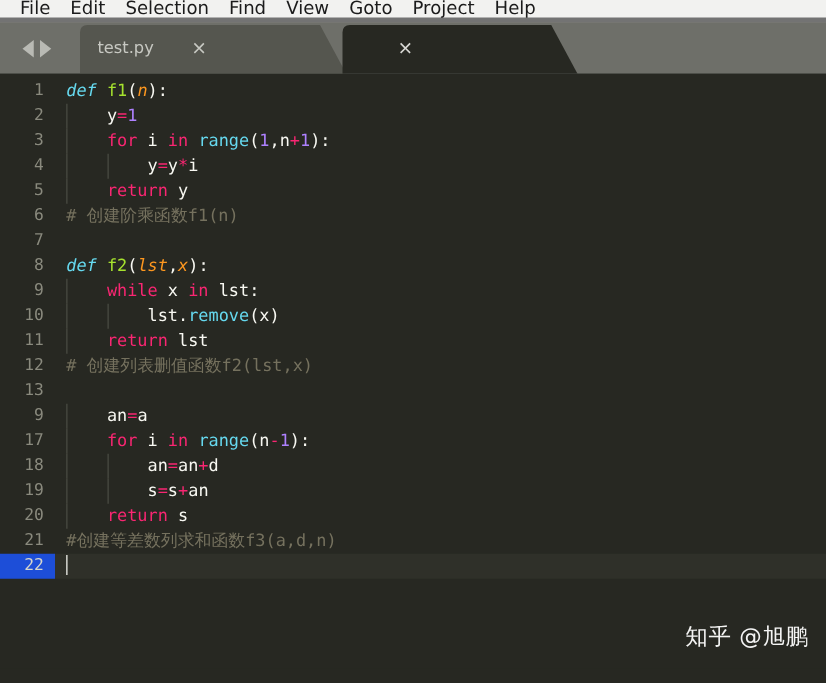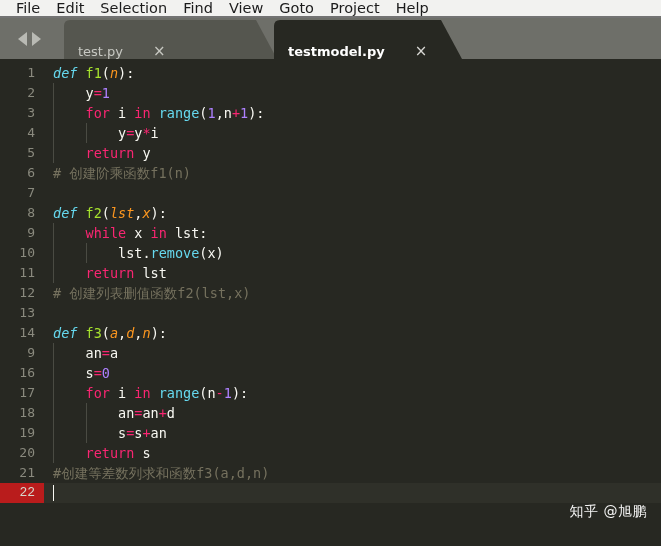--- a/index.html
+++ b/index.html
@@ -15,21 +15,21 @@
   }
 
   
   #menubar {
     height: 18px;
     background: #f2f2f0;
     display: flex;
     align-items: center;
     padding-left: 8px;
     box-sizing: border-box;
-    border-bottom: 2px solid #737373;
+    border-bottom: 4px solid #737373;
   }
   .menu-item {
     font-family: "DejaVu Sans", sans-serif;
     font-size: 14.5px;
     color: #1b1b1b;
     padding: 0 8px;
     line-height: 28px;
     white-space: nowrap;
     cursor: default;
   }
@@ -56,21 +56,21 @@
     border-top: 7px solid transparent;
     border-bottom: 7px solid transparent;
   }
   .navarrow.left  { border-right: 9px solid #b9bab4; }
   .navarrow.right { border-left: 9px solid #b9bab4; }
 
   .tab {
     height: 41px;
     position: relative;
     display: flex;
-    align-items: flex-end;
+    align-items: center;
     box-sizing: border-box;
     padding: 0 0 0 20px;
     margin-right: -10px;
     cursor: pointer;
   }
   .tab .tabshape {
     position: absolute;
     inset: 0;
     z-index: 0;
   }
@@ -106,21 +106,21 @@
   #code-rows {
     position: absolute;
     top: 4px; left: 0; right: 0;
   }
   .row {
     height: 20px;
     display: flex;
     align-items: center;
     position: relative;
   }
-  .row.current .gutter { background: #b91c1c; color: #d6d6cc; font-family: Liberation Mono, monospace; }
+  .row.current .gutter { background: #1d4ed8; color: #d6d6cc; }
   .row.current .codecell { background: #2f3029; }
   .gutter {
     width: 44px;
     min-width: 44px;
     height: 20px;
     text-align: right;
     padding-right: 9px;
     box-sizing: border-box;
     font-family: "DejaVu Sans Mono", monospace;
     font-size: 13px;
@@ -165,21 +165,21 @@
     vertical-align: -3px;
     margin-left: 0px;
   }
 
   #watermark {
     position: absolute;
     right: 14px;
     bottom: 14px;
     color: #ffffff;
     font-family: "DejaVu Sans", sans-serif;
-    font-size: 14px;
+    font-size: 18px;
     opacity: 0.95;
     user-select: none;
     letter-spacing: 0.5px;
   }
 </style>
 </head>
 <body>
 
 <div id="menubar">
     <div class="menu-item">File</div>
@@ -201,21 +201,20 @@
       <svg class="tabshape" preserveAspectRatio="none" viewBox="0 0 220 41">
         <path d="M 6 41 L 6 8 Q 6 2 12 2 L 198 2 L 219 41 Z" fill="#55564f"></path>
       </svg>
       <span class="tablabel">test.py</span>
       <span class="tabclose">×</span>
     </div>
     <div class="tab active">
       <svg class="tabshape" preserveAspectRatio="none" viewBox="0 0 195 41">
         <path d="M 6 41 L 6 8 Q 6 2 12 2 L 173 2 L 194 41 Z" fill="#272822"></path>
       </svg>
-      <span class="tablabel">testmodel.py</span>
       <span class="tabclose">×</span>
     </div>
   </div>
 
 <div id="editor">
   <div id="code-rows">
       <div class="row">
         <div class="gutter">1</div>
         <div class="codecell"><span class="tok-def">def</span><span class="tok-pl"> </span><span class="tok-fn">f1</span><span class="tok-pl">(</span><span class="tok-param">n</span><span class="tok-pl">):</span></div>
       </div>
@@ -261,30 +260,22 @@
       </div>
       <div class="row">
         <div class="gutter">12</div>
         <div class="codecell"><span class="tok-com"># 创建列表删值函数f2(lst,x)</span></div>
       </div>
       <div class="row">
         <div class="gutter">13</div>
         <div class="codecell"></div>
       </div>
       <div class="row">
-        <div class="gutter">14</div>
-        <div class="codecell"><span class="tok-def">def</span><span class="tok-pl"> </span><span class="tok-fn">f3</span><span class="tok-pl">(</span><span class="tok-param">a</span><span class="tok-pl">,</span><span class="tok-param">d</span><span class="tok-pl">,</span><span class="tok-param">n</span><span class="tok-pl">):</span></div>
-      </div>
-      <div class="row">
         <div class="gutter">9</div>
         <div class="codecell"><span class="guide" style="left: 9px;"></span><span class="tok-pl">    an</span><span class="tok-kw">=</span><span class="tok-pl">a</span></div>
-      </div>
-      <div class="row">
-        <div class="gutter">16</div>
-        <div class="codecell"><span class="guide" style="left: 9px;"></span><span class="tok-pl">    s</span><span class="tok-kw">=</span><span class="tok-num">0</span></div>
       </div>
       <div class="row">
         <div class="gutter">17</div>
         <div class="codecell"><span class="guide" style="left: 9px;"></span><span class="tok-pl">    </span><span class="tok-kw">for</span><span class="tok-pl"> i </span><span class="tok-kw">in</span><span class="tok-pl"> </span><span class="tok-call">range</span><span class="tok-pl">(n</span><span class="tok-kw">-</span><span class="tok-num">1</span><span class="tok-pl">):</span></div>
       </div>
       <div class="row">
         <div class="gutter">18</div>
         <div class="codecell"><span class="guide" style="left: 9px;"></span><span class="guide" style="left: 41.5px;"></span><span class="tok-pl">        an</span><span class="tok-kw">=</span><span class="tok-pl">an</span><span class="tok-kw">+</span><span class="tok-pl">d</span></div>
       </div>
       <div class="row">

